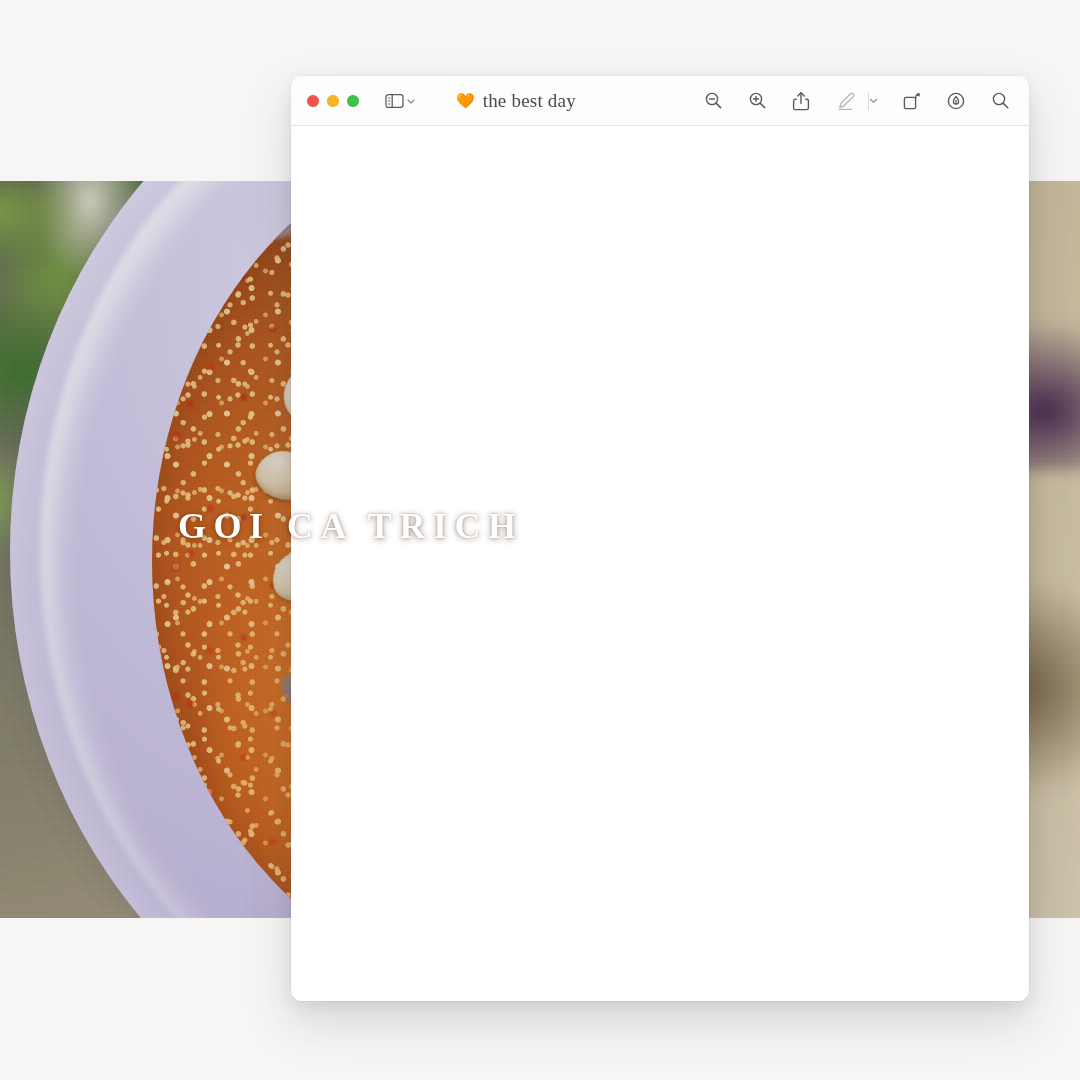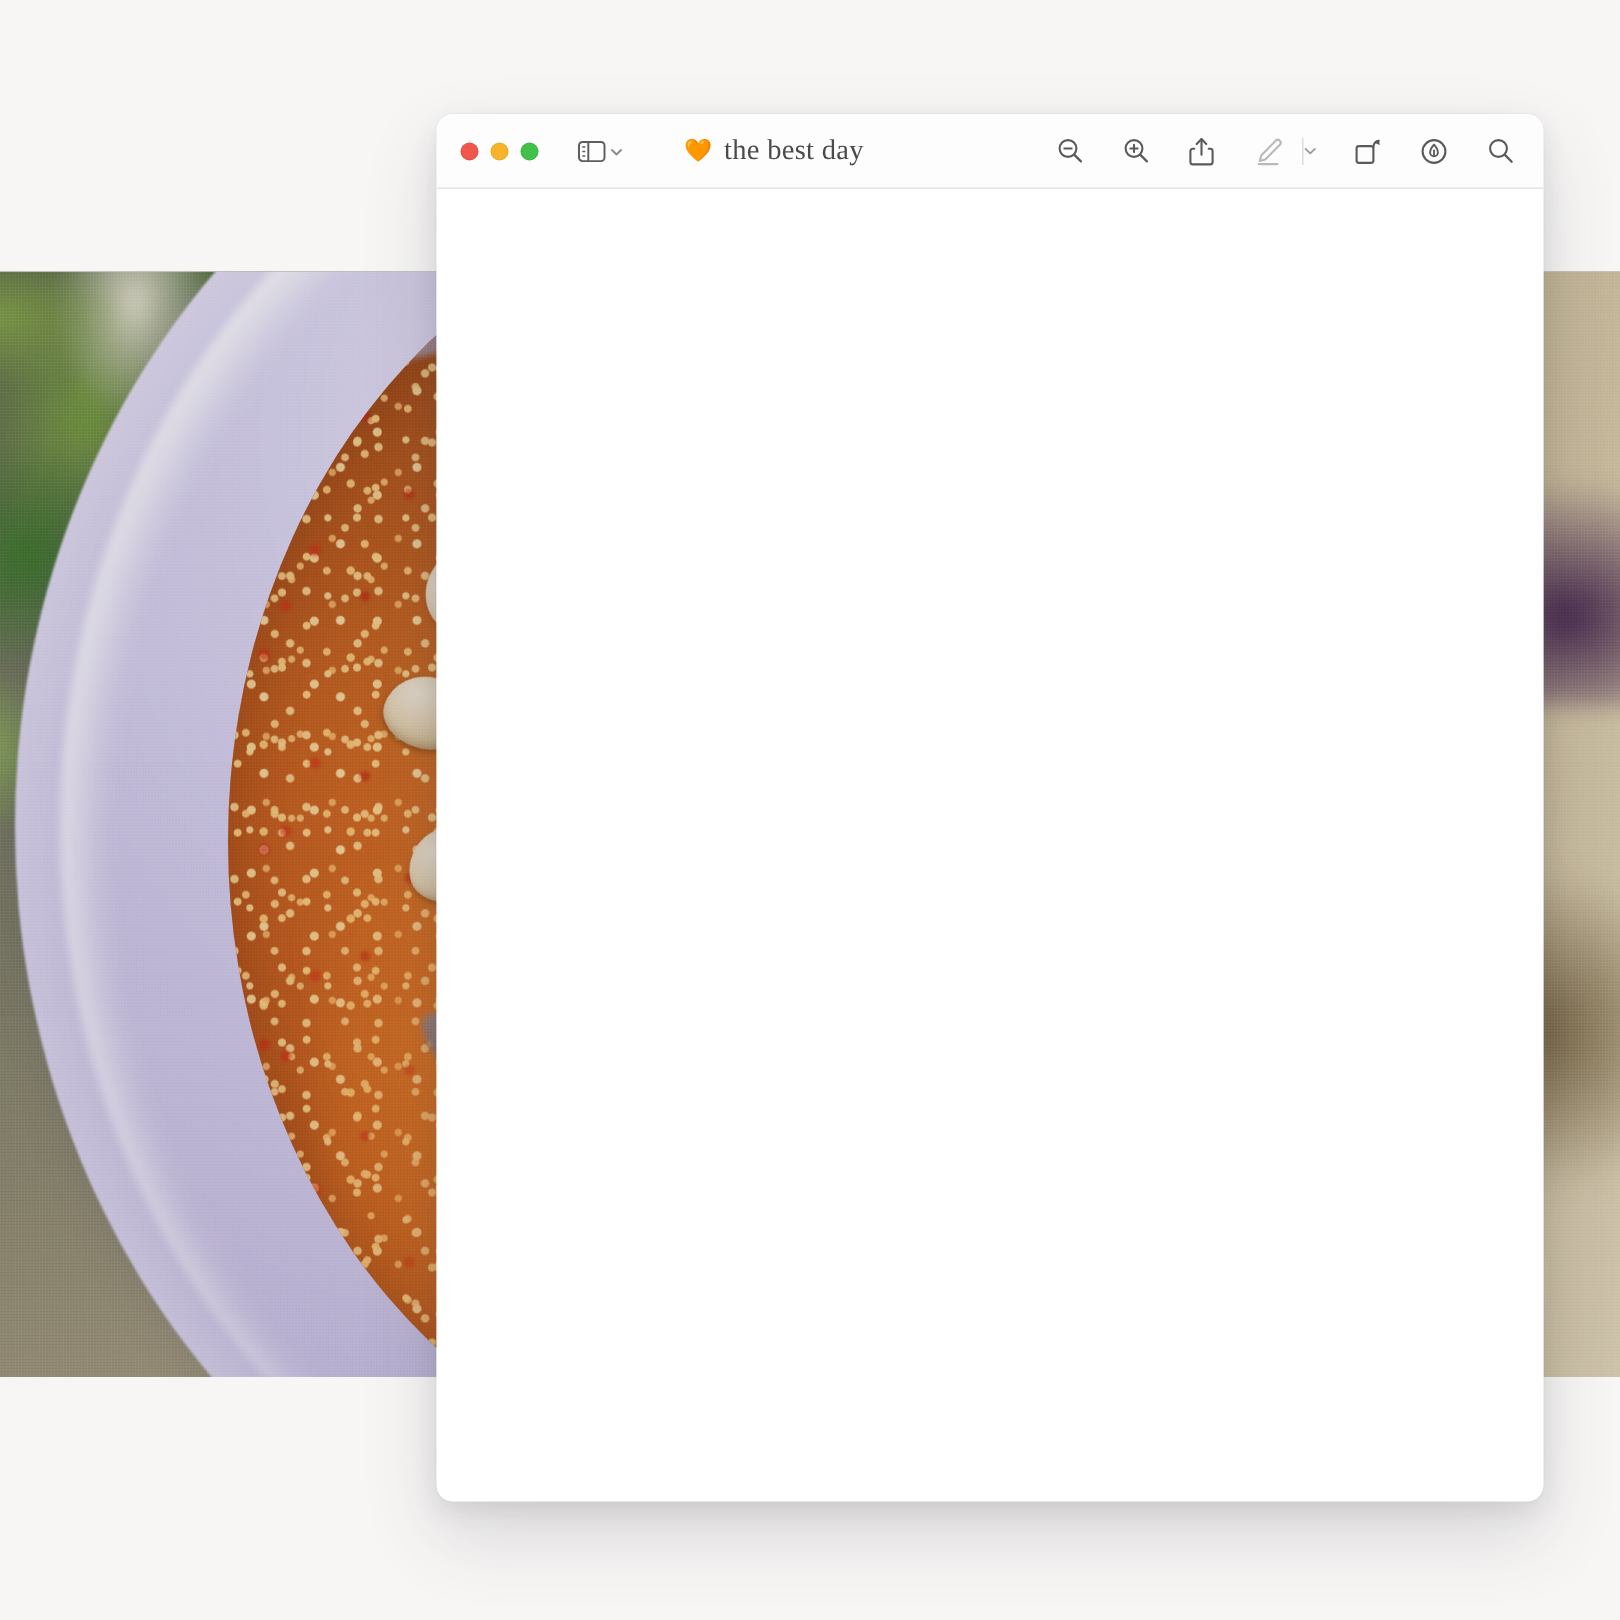--- a/index.html
+++ b/index.html
@@ -411,20 +411,21 @@
         <div class="peanut" style="left:470px; top:640px; width:42px; height:36px; transform:rotate(12deg);"></div>
       </div>
 
       <div class="photo-grain"></div>
     </div>
 
     <div class="photo-dim-left"></div>
     <div class="photo-dim-right"></div>
   </div>
 
+  <div class="caption">GOI CA TRICH</div>
 
   <div class="window">
 
     <div class="titlebar">
 
       <div class="traffic">
         <span class="light red"></span>
         <span class="light yellow"></span>
         <span class="light green"></span>
       </div>

